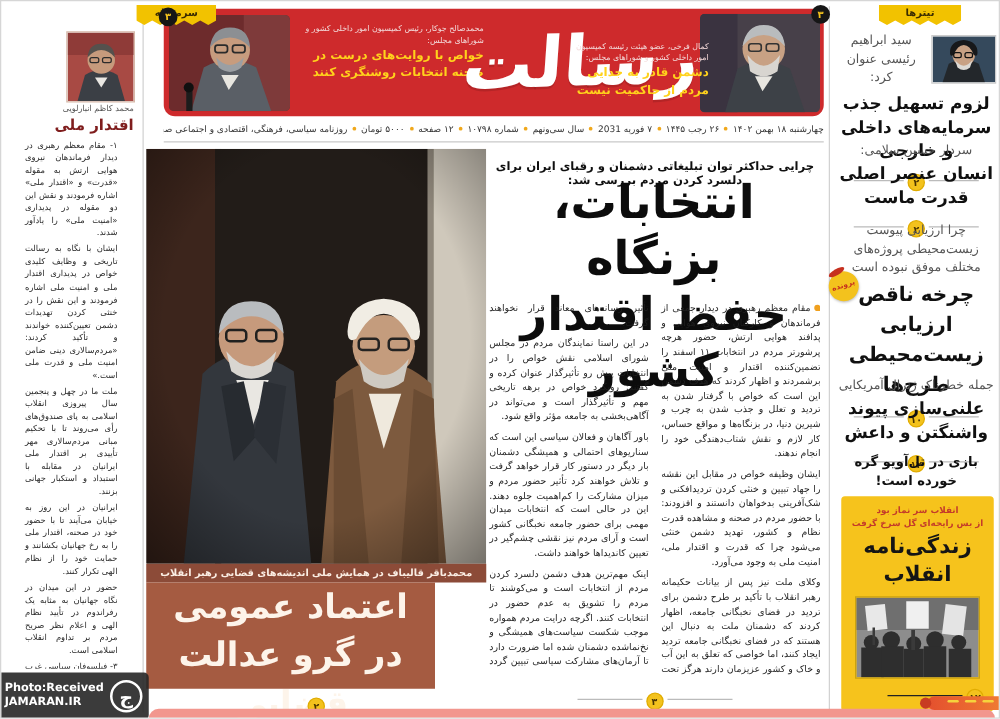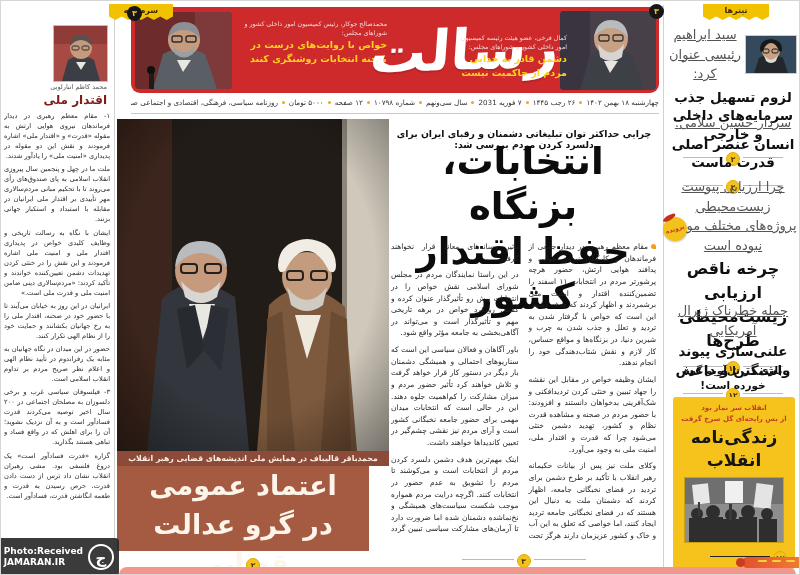--- a/index.html
+++ b/index.html
@@ -39,39 +39,39 @@
              background:#f0a01e;margin-left:3px;}
   
   .pgc{display:inline-block;width:14px;height:14px;border-radius:50%;background:#f3c21d;
        color:#4a3400;font-size:7.5px;font-weight:bold;text-align:center;line-height:14px;border:1px solid #e0ac00;box-sizing:border-box;}
   .pgline{display:inline-block;height:1px;background:#bbb;vertical-align:middle;width:52px;margin:0 3px;}
   .lead-pg{left:390px;top:548px;width:265px;text-align:center;}
   
   .photo-main{left:116px;top:118px;width:272px;height:332px;overflow:hidden;}
   .caption{left:116px;top:450px;width:272px;height:15px;background:#8c4b38;color:#fbeee4;
            font-size:7.8px;font-weight:bold;text-align:center;line-height:15px;box-sizing:border-box;}
-  .brownbox{left:116px;top:465px;width:252px;height:85px;background:#a55b41;color:#fdf4ea;
+  .brownbox{left:116px;top:465px;width:231px;height:85px;background:#a55b41;color:#fdf4ea;
             font-weight:900;font-size:27px;line-height:1.45;text-align:center;}
   .brown-pg{left:116px;top:552px;width:272px;text-align:center;}
   .ed-tag{left:108px;top:3px;width:56px;}
   .ed-photo{left:52px;top:24px;width:53px;height:55px;border:1px solid #d5b8a8;overflow:hidden;}
   .ed-name{left:3px;top:82px;width:103px;font-size:6.5px;color:#555;text-align:right;}
   .ed-title{left:3px;top:92px;width:103px;font-size:12px;font-weight:900;color:#7f1d1d;text-align:right;}
   .ed-body{left:3px;top:110px;width:106px;height:424px;overflow:hidden;font-size:6.7px;line-height:1.5;
            color:#2a2a2a;text-align:justify;}
-  .ed-body p{margin:0 0 3px;}
+  .ed-body p{margin:0 16px 3px;}
   
   .wm{left:0;top:537px;width:118px;height:38px;background:rgba(38,38,38,.9);display:flex;align-items:center;
       gap:5px;padding:0 5px;box-sizing:border-box;border-radius:0 4px 4px 0;z-index:8;}
   .wm-logo{width:26px;height:26px;border-radius:50%;border:2px solid #fff;color:#fff;font-size:15px;
       font-weight:bold;text-align:center;line-height:24px;box-sizing:border-box;flex:0 0 auto;}
   .wm-text{direction:ltr;text-align:left;color:#fff;font-size:9px;font-weight:bold;line-height:1.25;}
   .hl-tag{left:702px;top:3px;width:58px;}
   .hl-item{position:absolute;left:668px;width:128px;text-align:center;}
-  .hl-kicker{font-size:13px;color:#555;line-height:1.5;text-decoration:underline;}
+  .hl-kicker{font-size:10px;color:#555;line-height:1.5;}
   .hl-title{font-size:13.5px;font-weight:700;color:#101010;line-height:1.4;}
   .hl-title.big{font-size:16px;line-height:1.5;}
   .hl-title.small{font-size:10.5px;}
   .hl-pg{margin-top:3px;}
   .hl-pg .pgline{width:40px;}
   .sticker{position:absolute;width:24px;height:24px;border-radius:50%;background:#f3c21d;color:#c6301f;
            font-size:6px;font-weight:bold;line-height:24px;text-align:center;transform:rotate(-18deg);
            box-shadow:0 1px 2px rgba(0,0,0,.25);}
   .sticker::before{content:"";position:absolute;top:-3px;left:3px;width:14px;height:5px;border-radius:50%;
            background:#c6301f;transform:rotate(-12deg);}
@@ -229,22 +229,22 @@
       <circle cx="27" cy="22" r="11" fill="#c69a7c"></circle>
       <path d="M16 20 Q17 9 27 9 Q37 9 38 20 Q33 14 27 14 Q21 14 16 20Z" fill="#55514d"></path>
       <rect x="18" y="20" width="7" height="4" rx="1.5" fill="none" stroke="#2b2b2b" stroke-width="1"></rect>
       <rect x="28" y="20" width="7" height="4" rx="1.5" fill="none" stroke="#2b2b2b" stroke-width="1"></rect>
     </svg>
   </div>
   <div class="abs ed-name">محمد کاظم انبارلویی</div>
   <div class="abs ed-title">اقتدار ملی</div>
   <div class="abs ed-body">
     <p>۱- مقام معظم رهبری در دیدار فرماندهان نیروی هوایی ارتش به مقوله «قدرت» و «اقتدار ملی» اشاره فرمودند و نقش این دو مقوله در پدیداری «امنیت ملی» را یادآور شدند.</p>
+    <p>ایشان با نگاه به رسالت تاریخی و وظایف کلیدی خواص در پدیداری اقتدار ملی و امنیت ملی اشاره فرمودند و این نقش را در خنثی کردن تهدیدات دشمن تعیین‌کننده خواندند و تأکید کردند: «مردم‌سالاری دینی ضامن امنیت ملی و قدرت ملی است.»</p>
     <p>ملت ما در چهل و پنجمین سال پیروزی انقلاب اسلامی به پای صندوق‌های رأی می‌روند تا با تحکیم مبانی مردم‌سالاری مهر تأییدی بر اقتدار ملی ایرانیان در مقابله با استبداد و استکبار جهانی بزنند.</p>
-    <p>ایشان با نگاه به رسالت تاریخی و وظایف کلیدی خواص در پدیداری اقتدار ملی و امنیت ملی اشاره فرمودند و این نقش را در خنثی کردن تهدیدات دشمن تعیین‌کننده خواندند و تأکید کردند: «مردم‌سالاری دینی ضامن امنیت ملی و قدرت ملی است.»</p>
     <p>ایرانیان در این روز به خیابان می‌آیند تا با حضور خود در صحنه، اقتدار ملی را به رخ جهانیان بکشانند و حمایت خود را از نظام الهی تکرار کنند.</p>
     <p>حضور در این میدان در نگاه جهانیان به مثابه یک رفراندوم در تأیید نظام الهی و اعلام نظر صریح مردم بر تداوم انقلاب اسلامی است.</p>
     <p>۳- فیلسوفان سیاسی غرب و برخی دلسوزان به مصلحان اجتماعی در ۲۰۰ سال اخیر توصیه می‌کردند قدرت فسادآور است و به آن نزدیک نشوید؛ آن را برای اهلش که در واقع فساد و تباهی هستند بگذارید.</p>
     <p>گزاره «قدرت فسادآور است» یک دروغ فلسفی بود. مشی رهبران انقلاب نشان داد ترس از دست دادن قدرت، حرص رسیدن به قدرت و طعمه انگاشتن قدرت، فسادآور است.</p>
 
   </div>
 
   <div class="abs wm">
     <span class="wm-logo">ج</span>
     <span class="wm-text">

